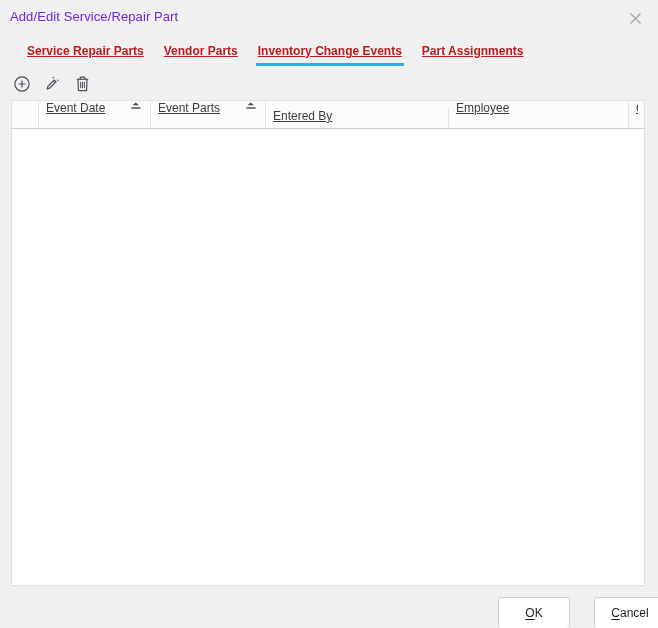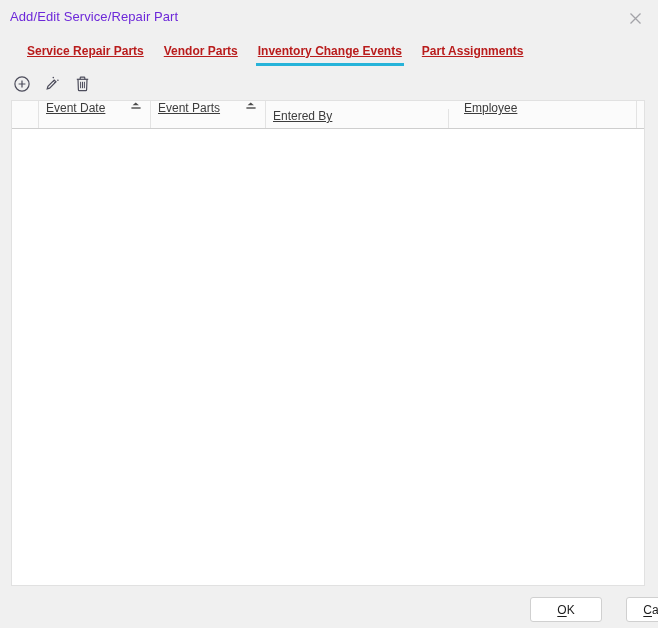--- a/index.html
+++ b/index.html
@@ -68,35 +68,35 @@
     padding-left: 7px; padding-right: 6px;
     border-right: 1px solid #e3e3e3;
     font-size: 12px; color: #3c3c3c;
     white-space: nowrap; overflow: hidden; text-decoration: underline;
   }
   .hcell .label { flex: 1 1 auto; overflow: hidden; }
   .hcell.c-indicator { width: 27px; flex: 0 0 27px; padding: 0; }
   .hcell.c-eventdate { width: 112px; flex: 0 0 112px; }
   .hcell.c-eventtime { width: 115px; flex: 0 0 115px; }
   .hcell.c-enteredby { width: 183px; flex: 0 0 183px; margin-top: 8px; }
-  .hcell.c-employee  { width: 180px; flex: 0 0 180px; margin-left: 8px; }
+  .hcell.c-employee  { width: 180px; flex: 0 0 180px; }
   .hcell.c-last      { flex: 1 1 auto; border-right: none; min-width: 0; }
   .sort-glyph { flex: 0 0 auto; margin-left: 4px; margin-right: 2px; }
   .grid-body { flex: 1 1 auto; background: #ffffff; }
 
   
   .btn {
     position: absolute; top: 597px;
-    width: 72px; height: 25px;
+    width: 72px; height: 32px;
     background: #ffffff;
     border: 1px solid #d0d0d0;
     border-radius: 3px;
     font-family: "Liberation Sans", "DejaVu Sans", sans-serif;
     font-size: 12px; color: #1c1c1c;
-    display: flex; align-items: center; justify-content: center; margin-left: 32px;
+    display: flex; align-items: center; justify-content: center;
   }
   .btn-ok { left: 498px; }
   .btn-cancel { left: 594px; }
   .btn u { text-decoration: underline; text-underline-offset: 2px; }
 </style>
 </head>
 <body>
 
 <div class="dialog">
 

